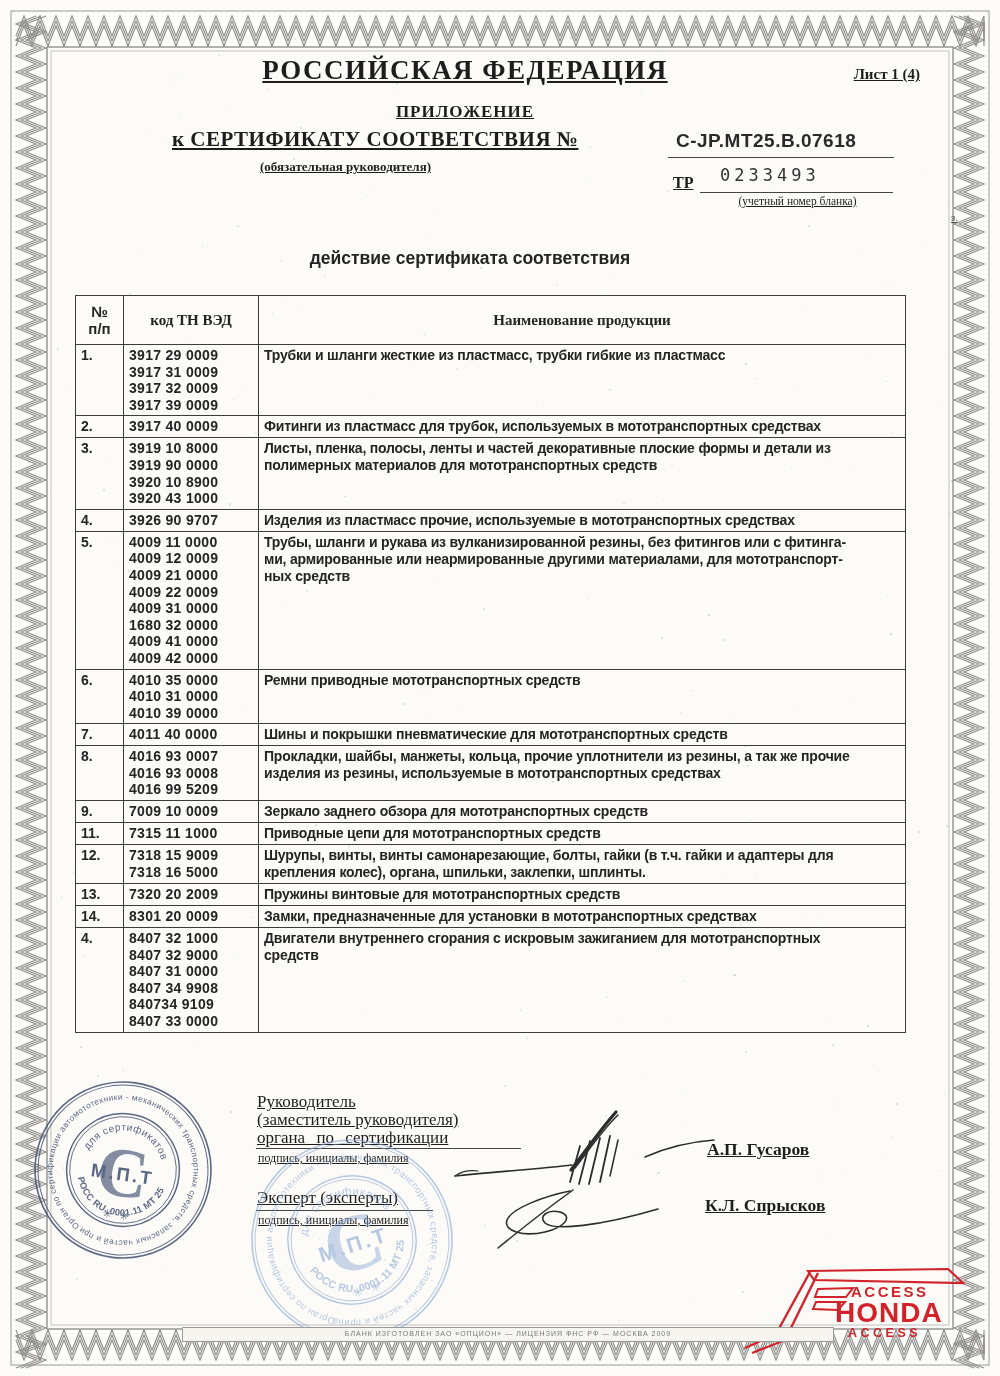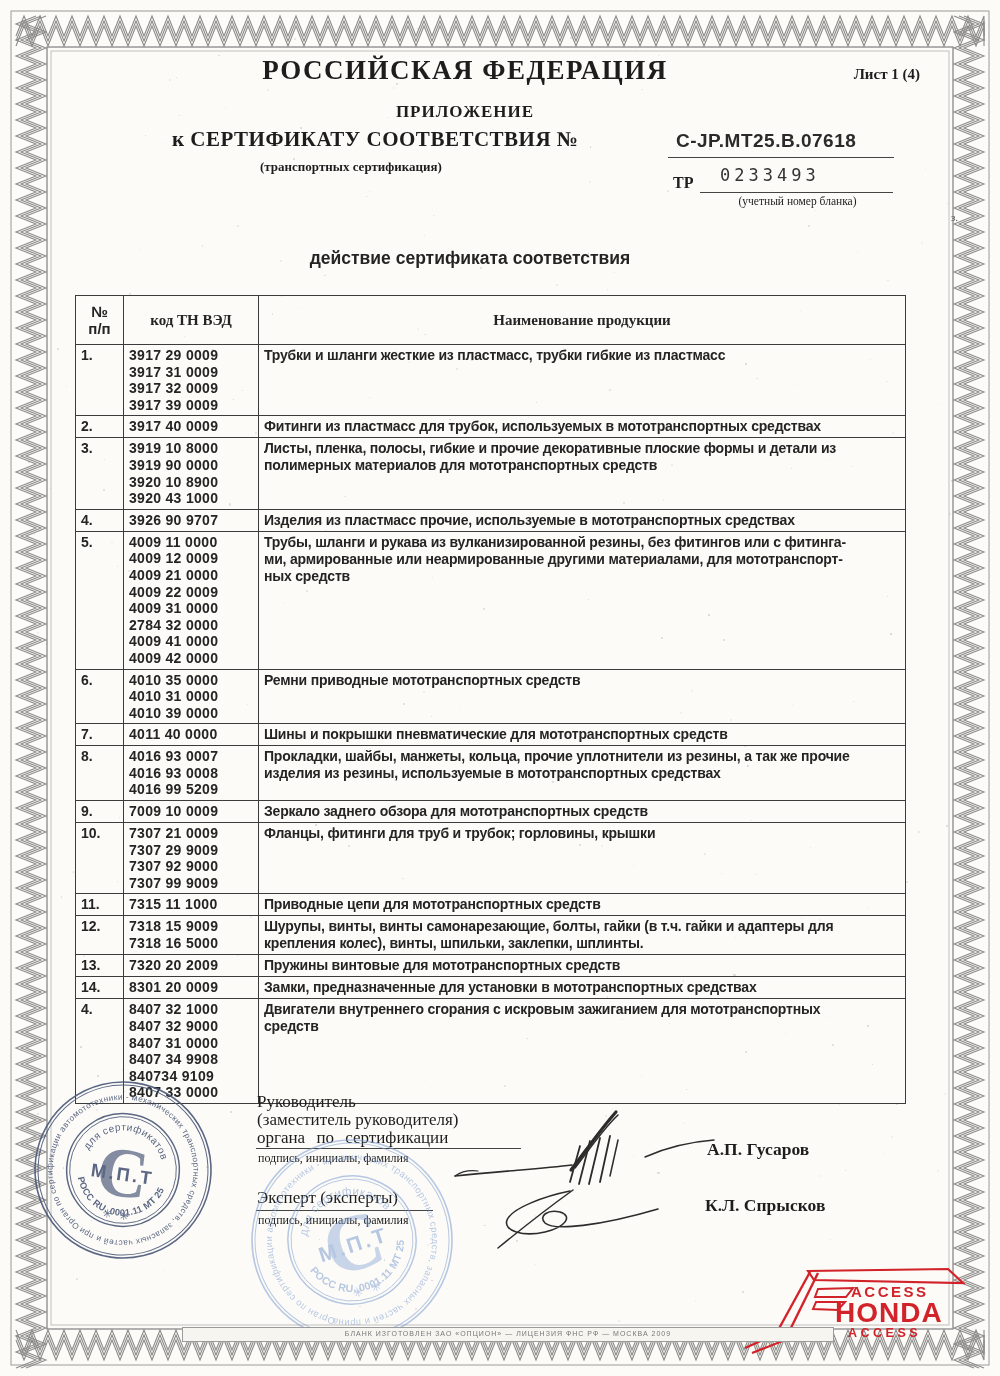--- a/index.html
+++ b/index.html
@@ -2,21 +2,21 @@
 <html><head>
 <meta charset="utf-8">
 <style>
   html,body{margin:0;padding:0;background:#e8e8e4;}
   .page{
     position:relative;width:1000px;height:1376px;margin:0 auto;
     background:#fcfbf7;overflow:hidden;
     font-family:"Liberation Sans",sans-serif;color:#222;
   }
   .abs{position:absolute;}
-  .serif{font-family:"Liberation Serif","DejaVu Serif",serif;}
+  .serif{font-family:"Liberation Serif","DejaVu Serif",serif;text-decoration:underline;}
   .mono{font-family:"DejaVu Sans Mono",monospace;}
   .b{font-weight:bold;}
   .ctr{text-align:center;}
   
   .country{left:0;right:70px;top:55px;font-size:27px;letter-spacing:1.5px;color:#1d1d1d;}
   .sheet{right:80px;top:66px;font-size:15px;color:#1d1d1d;}
   .appendix{left:0;right:70px;top:102px;font-size:17px;letter-spacing:1px;color:#1d1d1d;}
   .certline{left:172px;top:127px;font-size:21px;letter-spacing:.5px;color:#1d1d1d;white-space:nowrap;}
   .certnum{left:676px;top:130px;font-size:19px;letter-spacing:.5px;color:#2a2a2a;}
   .certsub{left:260px;top:159px;font-size:13px;color:#1d1d1d;}
@@ -381,21 +381,21 @@
       <div class="dot" style="left: 708.288px; top: 614.495px; width: 1.23559px; height: 1.23559px; opacity: 0.23;"></div>
       <div class="dot" style="left: 16.336px; top: 1080.78px; width: 0.86402px; height: 0.86402px; opacity: 0.22;"></div>
     </div>
 
   <div class="abs serif b ctr country">РОССИЙСКАЯ ФЕДЕРАЦИЯ</div>
   <div class="abs serif b sheet">Лист 1 (4)</div>
   <div class="abs serif b ctr appendix">ПРИЛОЖЕНИЕ</div>
   <div class="abs serif b certline">к СЕРТИФИКАТУ СООТВЕТСТВИЯ  №</div>
   <div class="abs b certnum">C-JP.MT25.B.07618</div>
   <div class="abs hline" style="left:668px;top:157px;width:226px;"></div>
-  <div class="abs serif b certsub">(транспортных сертификация)</div>
+  <div class="abs serif b certsub">(обязательная руководителя)</div>
   <div class="abs serif b trlabel">ТР</div>
   <div class="abs mono blanknum">0233493</div>
   <div class="abs hline" style="left:700px;top:192px;width:193px;"></div>
   <div class="abs serif ctr blankcap">(учетный номер бланка)</div>
   <div class="abs b ctr listtitle" style="top:248px;">действие сертификата соответствия</div>
   <div class="abs serif sidemark">з.</div>
 
   <table class="products">
     <thead>
       <tr>
@@ -429,42 +429,42 @@
         </tr>
         <tr>
           <td class="c-num">3.</td>
           <td class="c-code">
             <div>3919 10 8000</div>
             <div>3919 90 0000</div>
             <div>3920 10 8900</div>
             <div>3920 43 1000</div>
           </td>
           <td class="c-name">
-            <div>Листы, пленка, полосы, гибкие и прочие декоративные плоские формы и детали  из</div>
+            <div>Листы, пленка, полосы, ленты и частей декоративные плоские формы и детали  из</div>
             <div>полимерных материалов для мототранспортных средств</div>
           </td>
         </tr>
         <tr>
           <td class="c-num">4.</td>
           <td class="c-code">
             <div>3926 90 9707</div>
           </td>
           <td class="c-name">
             <div>Изделия из пластмасс прочие, используемые в мототранспортных средствах</div>
           </td>
         </tr>
         <tr>
           <td class="c-num">5.</td>
           <td class="c-code">
             <div>4009 11 0000</div>
             <div>4009 12 0009</div>
             <div>4009 21 0000</div>
             <div>4009 22 0009</div>
             <div>4009 31 0000</div>
-            <div>2784 32 0000</div>
+            <div>1680 32 0000</div>
             <div>4009 41 0000</div>
             <div>4009 42 0000</div>
           </td>
           <td class="c-name">
             <div>Трубы, шланги и рукава из вулканизированной резины, без фитингов или с фитинга-</div>
             <div>ми, армированные или неармированные другими материалами, для мототранспорт-</div>
             <div>ных средств</div>
           </td>
         </tr>
         <tr>
@@ -502,49 +502,37 @@
         <tr>
           <td class="c-num">9.</td>
           <td class="c-code">
             <div>7009 10 0009</div>
           </td>
           <td class="c-name">
             <div>Зеркало заднего обзора для мототранспортных средств</div>
           </td>
         </tr>
         <tr>
-          <td class="c-num">10.</td>
-          <td class="c-code">
-            <div>7307 21 0009</div>
-            <div>7307 29 9009</div>
-            <div>7307 92 9000</div>
-            <div>7307 99 9009</div>
-          </td>
-          <td class="c-name">
-            <div>Фланцы, фитинги для труб и трубок; горловины, крышки</div>
-          </td>
-        </tr>
-        <tr>
           <td class="c-num">11.</td>
           <td class="c-code">
             <div>7315 11 1000</div>
           </td>
           <td class="c-name">
             <div>Приводные цепи для мототранспортных средств</div>
           </td>
         </tr>
         <tr>
           <td class="c-num">12.</td>
           <td class="c-code">
             <div>7318 15 9009</div>
             <div>7318 16 5000</div>
           </td>
           <td class="c-name">
             <div>Шурупы, винты, винты самонарезающие, болты, гайки (в т.ч. гайки и адаптеры для</div>
-            <div>крепления колес), винты, шпильки, заклепки, шплинты.</div>
+            <div>крепления колес), органа, шпильки, заклепки, шплинты.</div>
           </td>
         </tr>
         <tr>
           <td class="c-num">13.</td>
           <td class="c-code">
             <div>7320 20 2009</div>
           </td>
           <td class="c-name">
             <div>Пружины винтовые для мототранспортных средств</div>
           </td>

